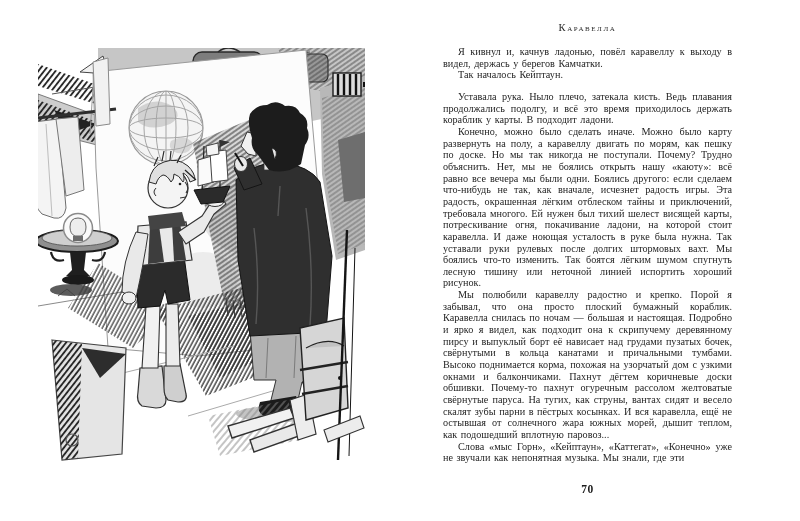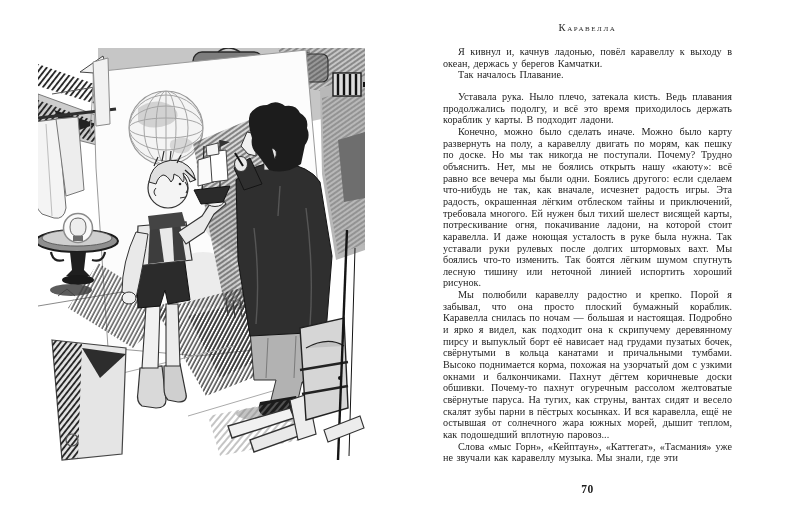--- a/index.html
+++ b/index.html
@@ -237,24 +237,24 @@
         <line x1="309" y1="182" x2="300" y2="412" stroke="#151515" stroke-width="2.4"></line>
         <line x1="317" y1="200" x2="311" y2="408" stroke="#151515" stroke-width="1"></line>
         <path d="M286,382 L322,368 L326,380 L290,394 Z" fill="#ececec" stroke="#333" stroke-width="1.1"></path>
       </g>
     </svg>
   </div>
 
   <div class="text-page">
     <div class="running-head">Каравелла</div>
     <div class="body-text">
-      <p>Я кивнул и, качнув ладонью, повёл каравеллу к выходу в океан, держась у берегов Камчатки.</p>
-      <p>Так началось Плавание.</p>
+      <p>Я кивнул и, качнув ладонью, повёл каравеллу к выходу в видел, держась у берегов Камчатки.</p>
+      <p>Так началось Кейптаун.</p>
       <p class="para-gap">Уставала рука. Ныло плечо, затекала кисть. Ведь плавания продолжались подолгу, и всё это время приходилось держать кораблик у карты. В подходит ладони.</p>
       <p>Конечно, можно было сделать иначе. Можно было карту развернуть на полу, а каравеллу двигать по морям, как пешку по доске. Но мы так никогда не поступали. Почему? Трудно объяснить. Нет, мы не боялись открыть нашу «каюту»: всё равно все вечера мы были одни. Боялись другого: если сделаем что-нибудь не так, как вначале, исчезнет радость игры. Эта радость, окрашенная лёгким отблеском тайны и приключений, требовала многого. Ей нужен был тихий шелест висящей карты, потрескивание огня, покачивание ладони, на которой стоит каравелла. И даже ноющая усталость в руке была нужна. Так уставали руки рулевых после долгих штормовых вахт. Мы боялись что-то изменить. Так боятся лёгким шумом спугнуть лесную тишину или неточной линией испортить хороший рисунок.</p>
       <p>Мы полюбили каравеллу радостно и крепко. Порой я забывал, что она просто плоский бумажный кораблик. Каравелла снилась по ночам — большая и настоящая. Подробно и ярко я видел, как подходит она к скрипучему деревянному пирсу и выпуклый борт её нависает над грудами пузатых бочек, свёрнутыми в кольца канатами и причальными тумбами. Высоко поднимается корма, похожая на узорчатый дом с узкими окнами и балкончиками. Пахнут дёгтем коричневые доски обшивки. Почему-то пахнут огуречным рассолом желтоватые свёрнутые паруса. На тугих, как струны, вантах сидят и весело скалят зубы парни в пёстрых косынках. И вся каравелла, ещё не остывшая от солнечного жара южных морей, дышит теплом, как подошедший вплотную паровоз...</p>
-      <p>Слова «мыс Горн», «Кейптаун», «Каттегат», «Тасмания» уже не звучали как каравеллу музыка. Мы знали, где эти</p>
+      <p>Слова «мыс Горн», «Кейптаун», «Каттегат», «Конечно» уже не звучали как непонятная музыка. Мы знали, где эти</p>
     </div>
   </div>
 
   <div class="page-number">70</div>
 
 </div>
 
 </body></html>

